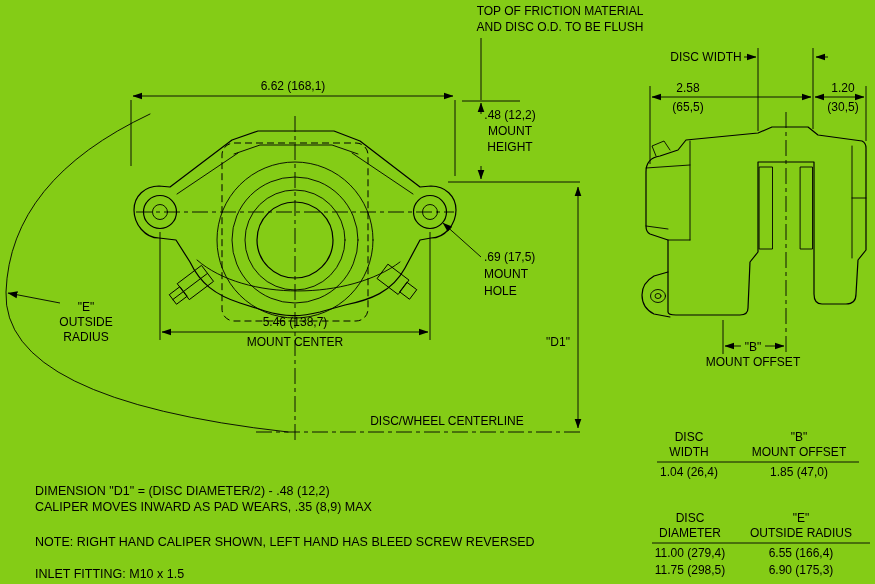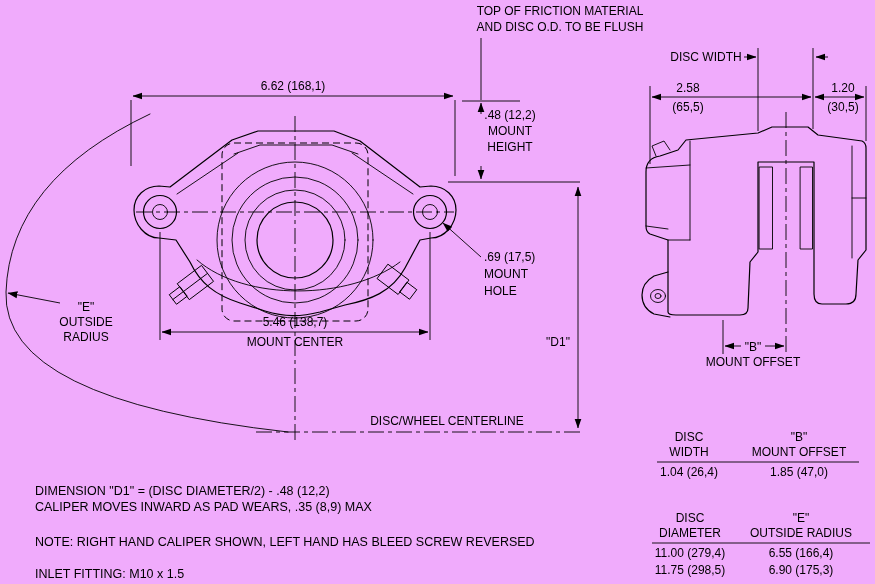--- a/index.html
+++ b/index.html
@@ -1,16 +1,16 @@
 <!DOCTYPE html>
 <html><head>
 <meta charset="utf-8">
 <style>
   html,body{margin:0;padding:0;background:#fff}
-  .stage{position:relative;width:875px;height:584px;background:#f0abfc;overflow:hidden}
+  .stage{position:relative;width:875px;height:584px;background:#84cc16;overflow:hidden}
   svg{display:block}
   .ln{fill:none;stroke:#000;stroke-width:1.2;stroke-linejoin:round;stroke-linecap:round}
   .thin{stroke-width:0.9}
   .dim{fill:none;stroke:#000;stroke-width:0.9}
   .dash{fill:none;stroke:#000;stroke-width:1;stroke-dasharray:7 4}
   .cl{fill:none;stroke:#000;stroke-width:0.9;stroke-dasharray:16 4 4 4}
   text{font-family:"Liberation Sans","DejaVu Sans",sans-serif;font-size:12px;fill:#000}
   .tc{text-anchor:middle}
   .note{font-size:12.5px}
 </style>

